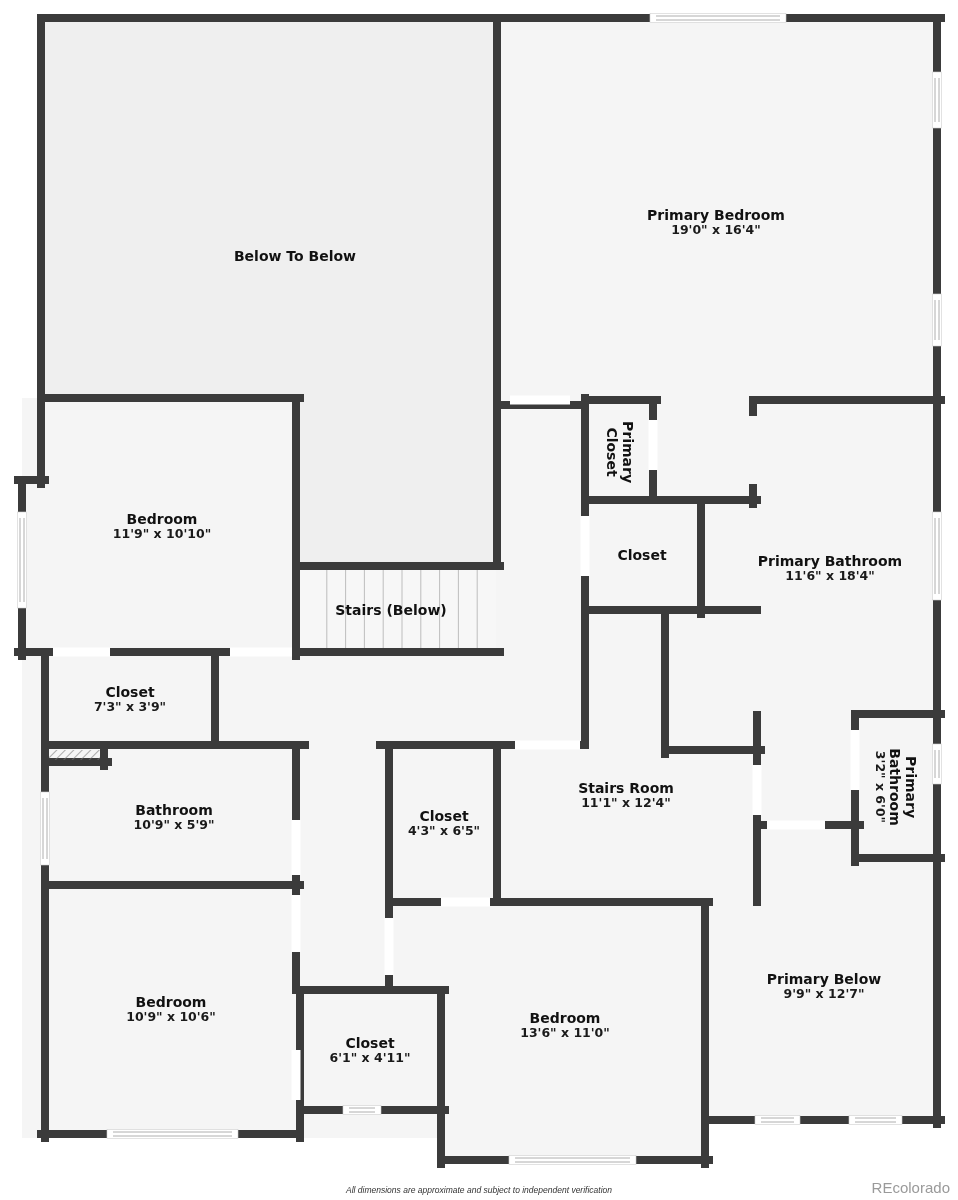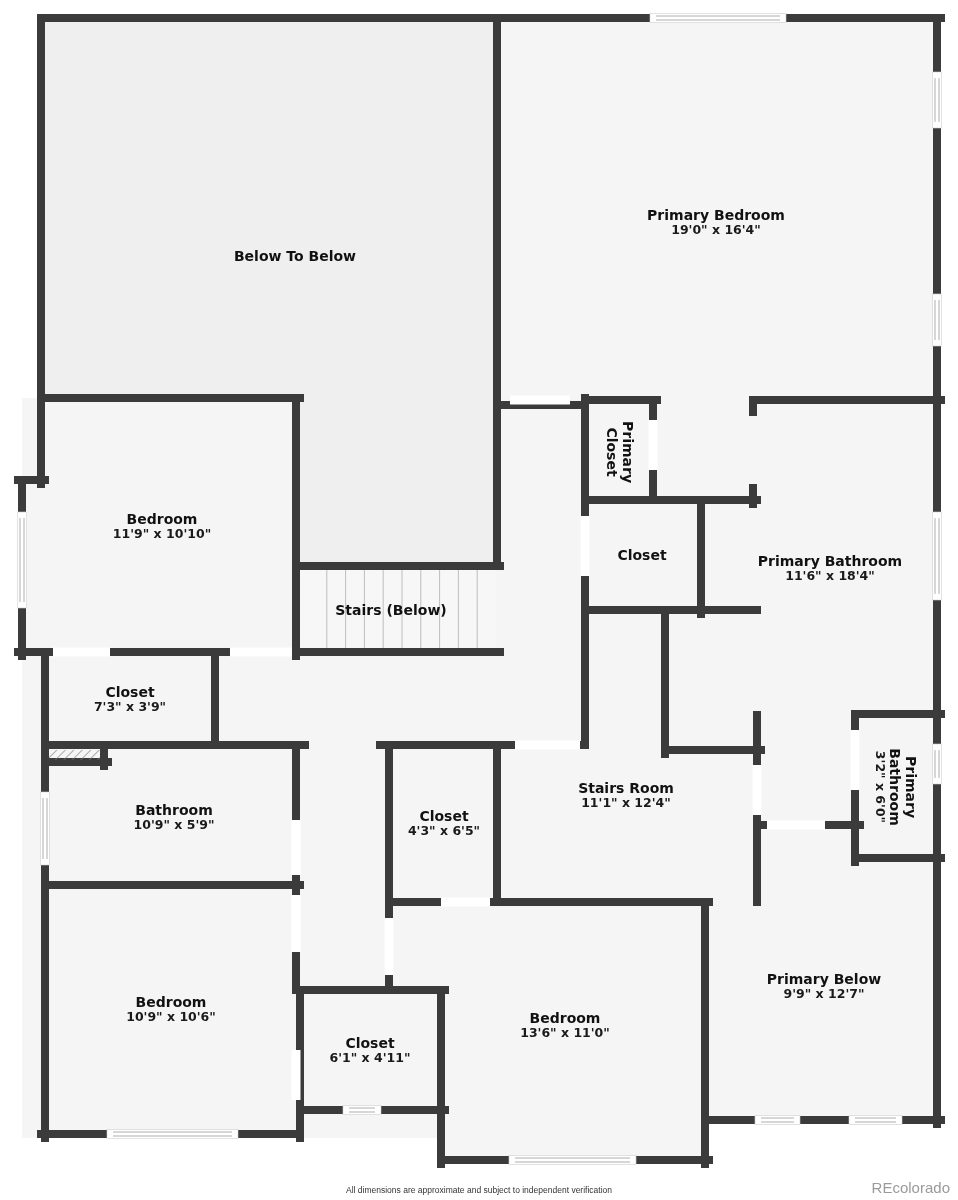--- a/index.html
+++ b/index.html
@@ -2,21 +2,21 @@
 <html><head>
   <meta charset="utf-8">
   <style>
     html, body { margin: 0; padding: 0; background: #ffffff; }
     body { width: 958px; height: 1200px; position: relative; overflow: hidden; font-family: "DejaVu Sans", sans-serif; }
     #plan { position: absolute; left: 0; top: 0; width: 958px; height: 1200px; }
     .room-label { position: absolute; transform: translate(-50%, -50%); text-align: center; color: #111; white-space: nowrap; line-height: 1.15; }
     .room-label .name { font-weight: bold; font-size: 14px; display: block; }
     .room-label .dims { font-weight: bold; font-size: 12.5px; display: block; color: #1a1a1a; }
     .room-label.rot { transform: translate(-50%, -50%) rotate(90deg); }
-    .footer-note { position: absolute; left: 346px; top: 1185px; font-size: 8.5px; color: #333; font-family: "Liberation Sans", sans-serif; }
+    .footer-note { position: absolute; left: 346px; top: 1185px; font-size: 8.5px; color: #333; font-family: "Liberation Sans", sans-serif; font-style: italic; }
     .brand { position: absolute; right: 8px; top: 1179px; font-size: 15px; color: #9a9a9a; font-family: "Liberation Sans", sans-serif; }
   </style>
 </head>
 <body>
 
 <svg id="plan" viewBox="0 0 958 1200" xmlns="http://www.w3.org/2000/svg">
   <g id="floors">
     <rect x="45" y="22" width="452" height="376" fill="#efefef"></rect>
     <rect x="497" y="22" width="440" height="1100" fill="#f5f5f5"></rect>
     <rect x="22" y="398" width="475" height="740" fill="#f5f5f5"></rect>

